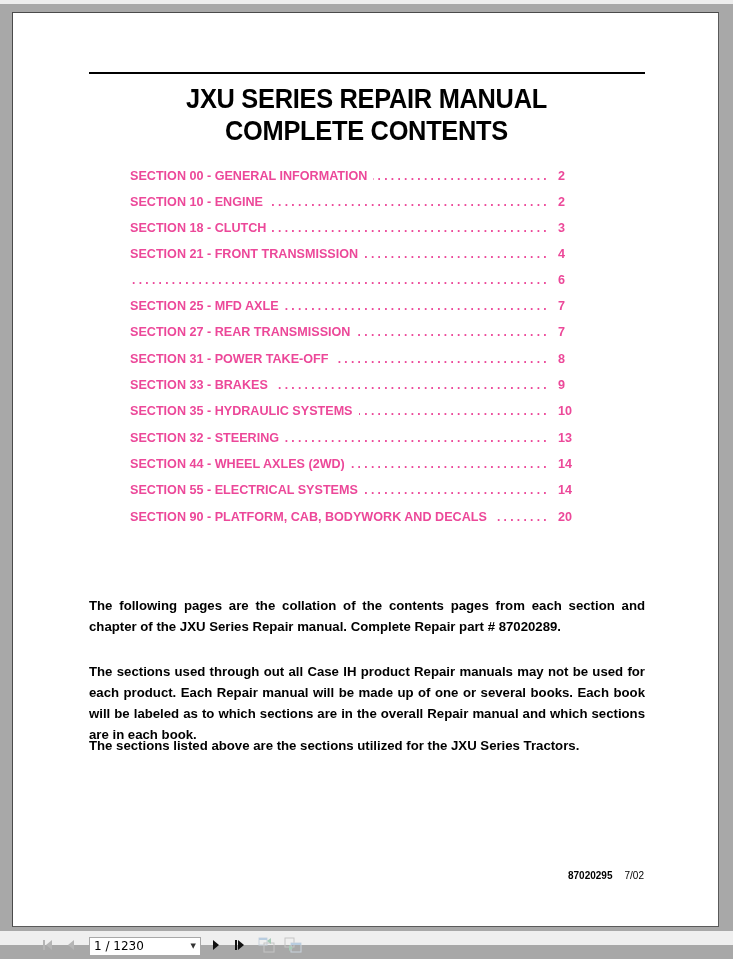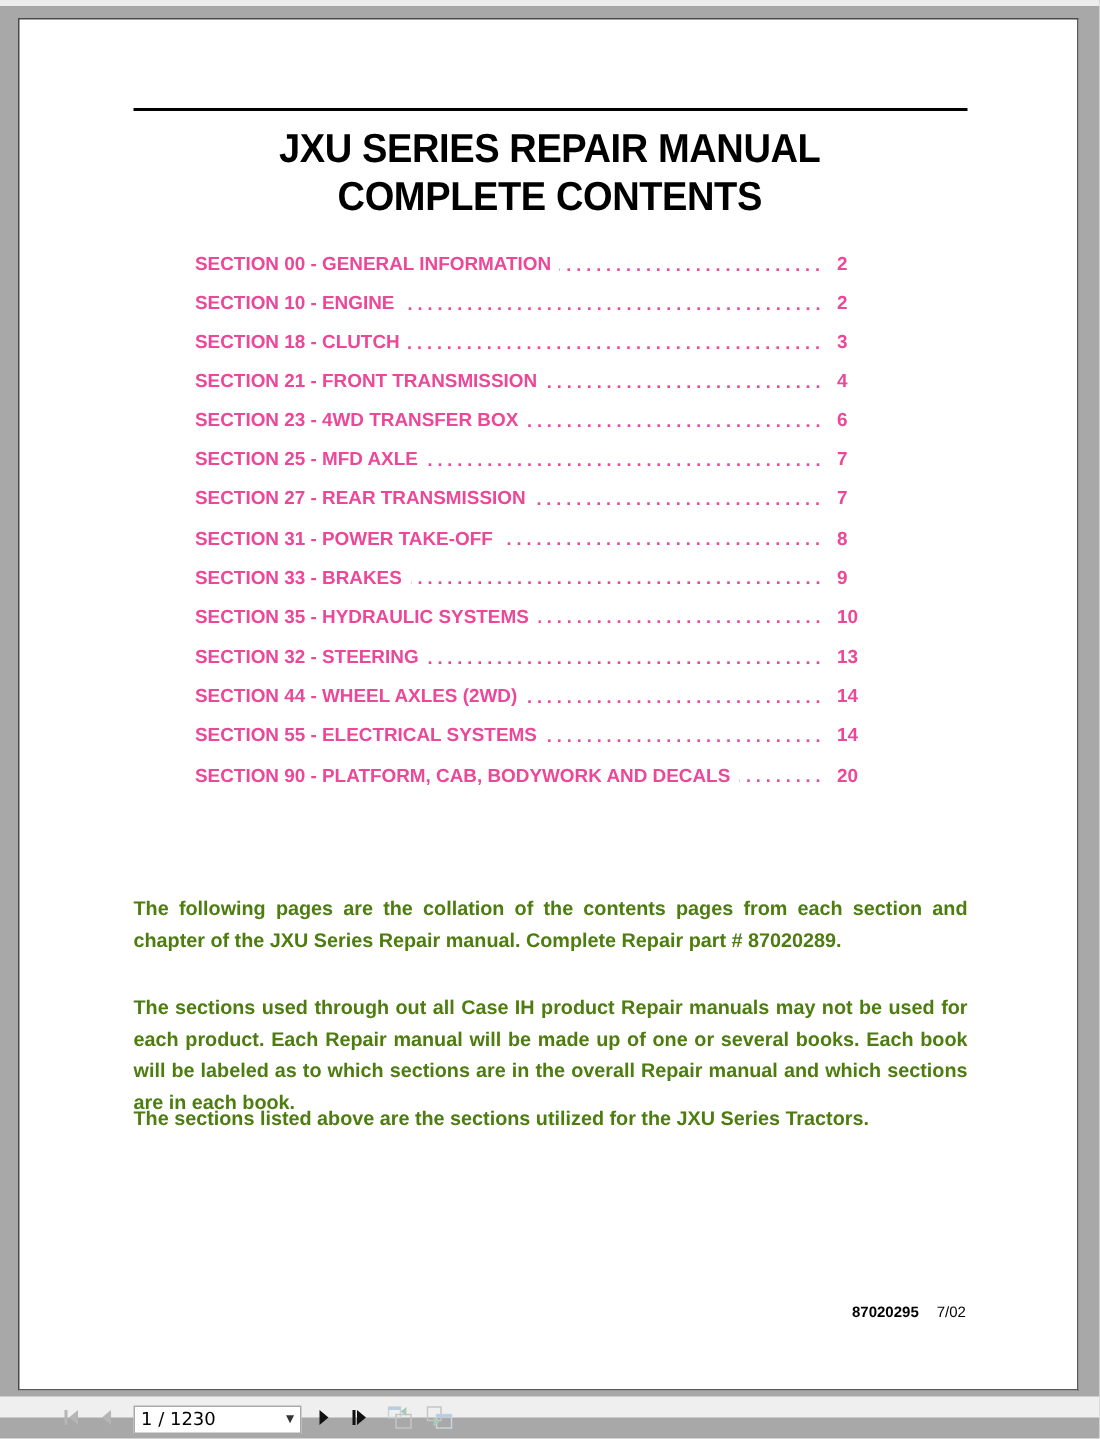--- a/index.html
+++ b/index.html
@@ -32,21 +32,21 @@
   }
   .toc-label { white-space:nowrap; padding-right:6px; }
   .toc-dots {
     flex:1; overflow:hidden; white-space:nowrap;
     letter-spacing:3.3px; font-weight:bold; font-size:12px;
     direction:rtl; text-align:left;
   }
   .toc-page { width:22px; text-align:left; padding-left:8px; white-space:nowrap; }
   .para {
     position:absolute; left:76px; width:556px;
-    font-weight:bold; font-size:13.2px; line-height:21px; color:#4d7c0f;
+    font-weight:bold; font-size:13.2px; line-height:21px; color:#000000;
     text-align:justify;
   }
   .p1 { top:582px; }
   .p2 { top:648px; }
   .p3 { top:722px; }
   .footer-left { position:absolute; left:76px; top:857px; font-size:7.5px; color:#000; line-height:10px; }
   .footer-left .copy { font-size:10px; vertical-align:-1px; }
   .footer-right { position:absolute; left:555px; top:857px; font-size:10px; color:#000; }
   .footer-right .code { font-weight:bold; margin-right:12px; }
   .toolbar {
@@ -86,21 +86,20 @@
         <span class="toc-label">SECTION 18 - CLUTCH</span>
         <span class="toc-dots">..................................................................</span>
         <span class="toc-page">3</span>
       </div>
     <div class="toc-row" style="top:78px">
         <span class="toc-label">SECTION 21 - FRONT TRANSMISSION</span>
         <span class="toc-dots">..................................................................</span>
         <span class="toc-page">4</span>
       </div>
     <div class="toc-row" style="top:104px">
-        <span class="toc-label">SECTION 23 - 4WD TRANSFER BOX</span>
         <span class="toc-dots">..................................................................</span>
         <span class="toc-page">6</span>
       </div>
     <div class="toc-row" style="top:130px">
         <span class="toc-label">SECTION 25 - MFD AXLE</span>
         <span class="toc-dots">..................................................................</span>
         <span class="toc-page">7</span>
       </div>
     <div class="toc-row" style="top:156px">
         <span class="toc-label">SECTION 27 - REAR TRANSMISSION</span>

